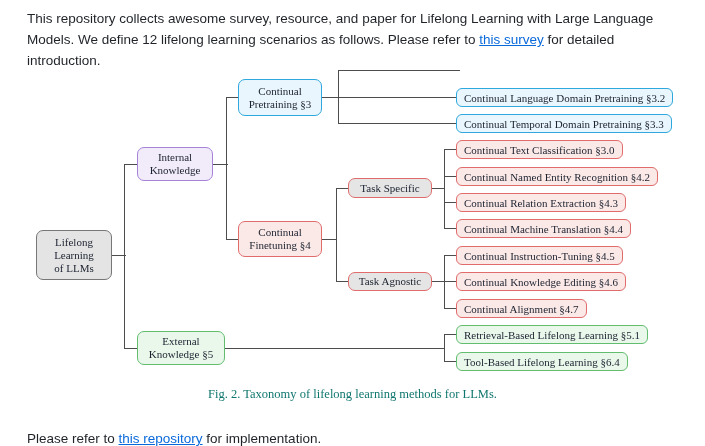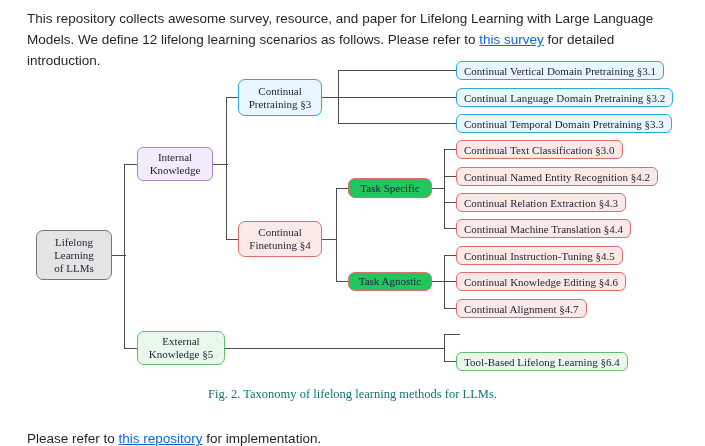--- a/index.html
+++ b/index.html
@@ -28,23 +28,23 @@
     display: flex; align-items: center; justify-content: center;
     text-align: center;
   }
   .leaf {
     height: 19px; padding: 0 7px; font-size: 11px;
     white-space: nowrap; border-radius: 6px;
   }
   .mid { font-size: 11px; line-height: 13px; white-space: pre-line; }
   .blue   { border-color: #2fa8dd; background: #e9f6fd; }
   .red    { border-color: #e06c6c; background: #fbe9e7; }
-  .redo   { border-color: #e06c6c; background: #22c55e; }
+  .redo   { border-color: #e06c6c; background: #e5e5e5; }
   .green  { border-color: #63bd6e; background: #eaf8ec; }
-  .purple { border-color: #a584d8; background: #f2ebfa; border-radius: 6px; }
+  .purple { border-color: #a584d8; background: #f2ebfa; }
   .gray   { border-color: #777777; background: #e4e4e4; }
   .caption {
     position: absolute; left: 0; right: 0; top: 387px;
     text-align: center; font-family: "Liberation Serif", serif;
     font-size: 12.5px; color: #0f766e;
   }
 </style>
 </head>
 <body>
 
@@ -101,29 +101,29 @@
 Knowledge</div>
   <div class="node mid green" style="left:137px; top:331px; width:88px; height:34px">External
 Knowledge §5</div>
   <div class="node mid blue" style="left:238px; top:79px;  width:84px; height:37px">Continual
 Pretraining §3</div>
   <div class="node mid red" style="left:238px; top:221px; width:84px; height:36px">Continual
 Finetuning §4</div>
   <div class="node mid redo" style="left:348px; top:178px; width:84px; height:20px">Task Specific</div>
   <div class="node mid redo" style="left:348px; top:272px; width:84px; height:19px">Task Agnostic</div>
 
-  <div class="node leaf blue" style="left:456px; top:61px">Continual Vertical Domain Pretraining §3.1</div>
   <div class="node leaf blue" style="left:456px; top:88px">Continual Language Domain Pretraining §3.2</div>
   <div class="node leaf blue" style="left:456px; top:114px">Continual Temporal Domain Pretraining §3.3</div>
   <div class="node leaf red" style="left:456px; top:140px">Continual Text Classification §3.0</div>
   <div class="node leaf red" style="left:456px; top:167px">Continual Named Entity Recognition §4.2</div>
   <div class="node leaf red" style="left:456px; top:193px">Continual Relation Extraction §4.3</div>
   <div class="node leaf red" style="left:456px; top:219px">Continual Machine Translation §4.4</div>
   <div class="node leaf red" style="left:456px; top:246px">Continual Instruction-Tuning §4.5</div>
   <div class="node leaf red" style="left:456px; top:272px">Continual Knowledge Editing §4.6</div>
   <div class="node leaf red" style="left:456px; top:299px">Continual Alignment §4.7</div>
+  <div class="node leaf green" style="left:456px; top:325px">Retrieval-Based Lifelong Learning §5.1</div>
   <div class="node leaf green" style="left:456px; top:352px">Tool-Based Lifelong Learning §6.4</div>
 
   <div class="caption">Fig. 2. Taxonomy of lifelong learning methods for LLMs.</div>
 
   <p class="para" id="footer"><span>Please refer to </span><a href="#">this repository</a><span> for implementation.</span></p>
 
 </div>
 
 </body></html>

